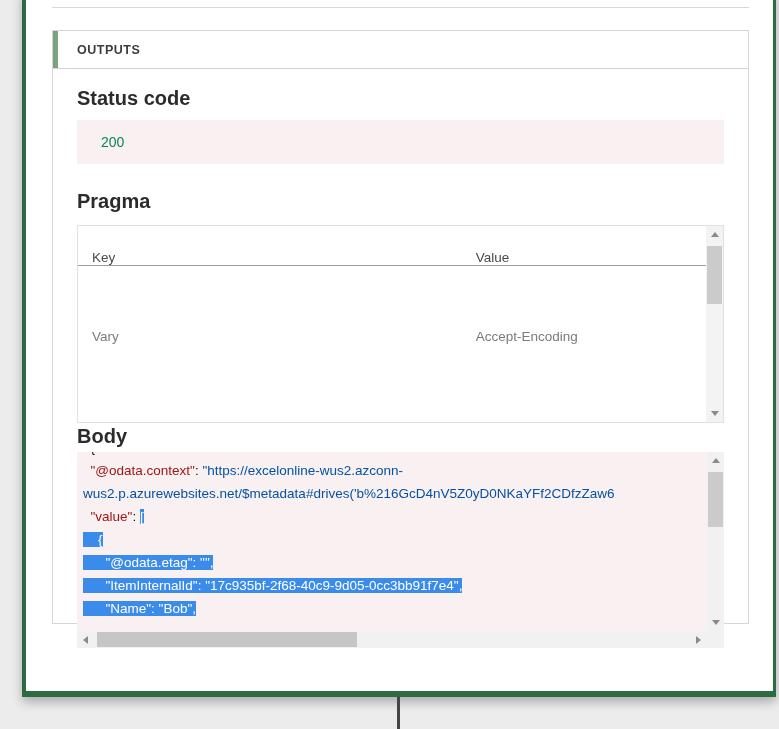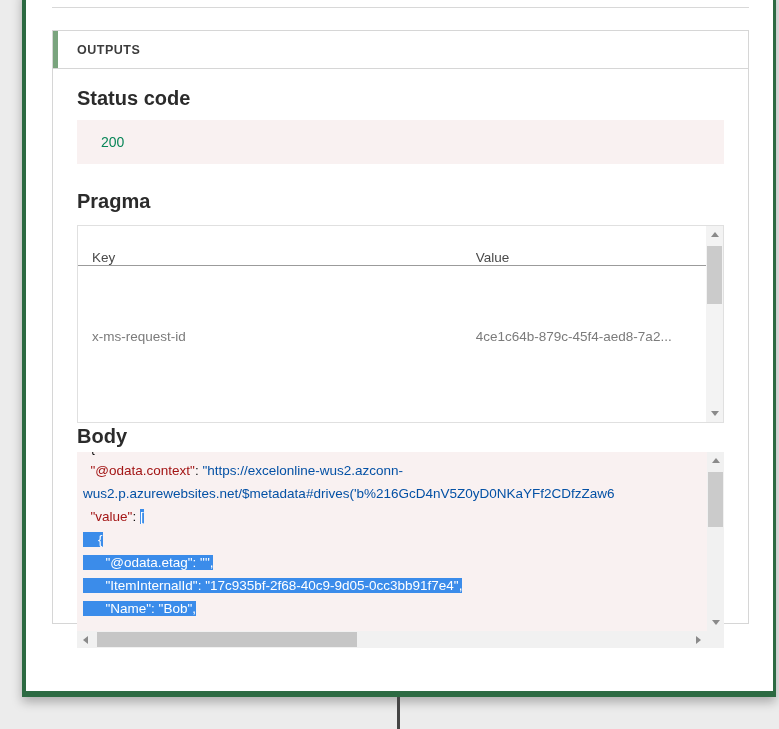--- a/index.html
+++ b/index.html
@@ -89,22 +89,22 @@
         <div class="headers-table">
           <div class="t-inner">
             <div class="t-row t-head">
               <span class="t-c1">Key</span>
               <span class="t-c2">Value</span>
             </div>
             <div id="header-rows">
                 <div class="t-row">
                 </div>
                 <div class="t-row">
-                  <span class="t-c1">x-ms-request-id</span>
-                  <span class="t-c2">4ce1c64b-879c-45f4-aed8-7a2...</span>
+                  <span class="t-c1">Vary</span>
+                  <span class="t-c2">Accept-Encoding</span>
                 </div>
               </div>
           </div>
           <div class="vscroll vs-table">
             <div class="sb-btn" style="top:0;">
                 <div class="tri-up"></div>
               </div>
             <div class="v-thumb" style="top:20px; height:58px;"></div>
             <div class="sb-btn" style="bottom:0;">
                 <div class="tri-down"></div>

